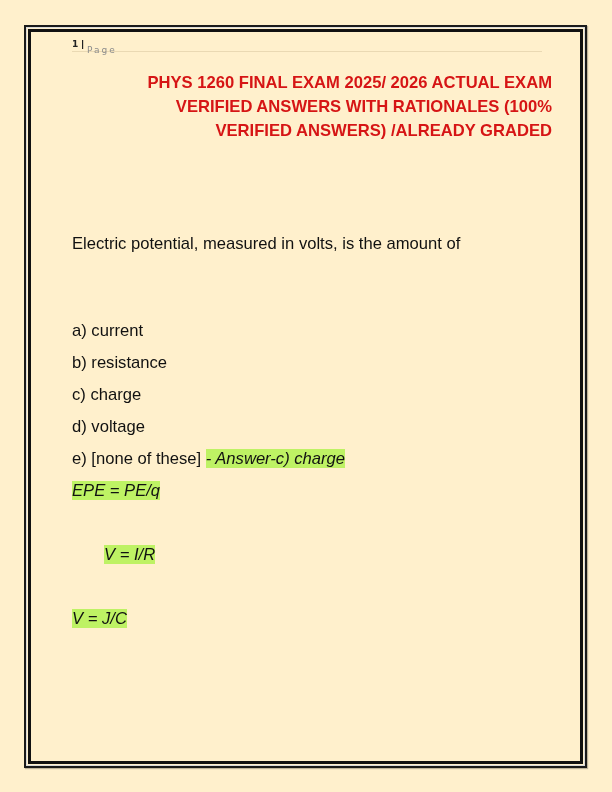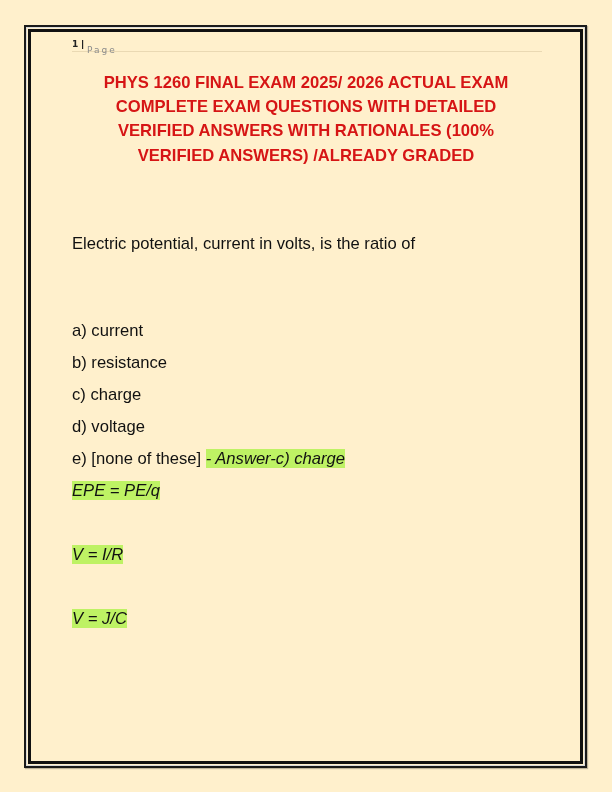--- a/index.html
+++ b/index.html
@@ -38,21 +38,21 @@
     border-bottom: 1px solid #ead9b3;
     display: flex; align-items: center;
   }
   .page-num { font-weight: bold; color: #222; font-family: "DejaVu Sans", sans-serif; font-size: 9px; }
   .page-sep { color: #222; font-weight: bold; margin: 0 3px; }
   .page-word { color: #8c8c8c; letter-spacing: 2px; font-family: "DejaVu Sans", sans-serif; font-size: 9px; margin-top: 13px; }
   .title {
     position: absolute;
     left: 60px; top: 71px;
     width: 492px;
-    text-align: center;
+    text-align: right;
     color: #d61515;
     font-weight: bold;
     font-size: 16.6px;
     line-height: 24.2px;
   }
   .title div { white-space: nowrap; }
   .body-text {
     position: absolute;
     left: 72px;
     color: #111;
@@ -72,39 +72,38 @@
 <div class="frame-inner"></div>
 
 <div class="page-header">
   <span class="page-num">1</span>
   <span class="page-sep">|</span>
   <span class="page-word">Page</span>
 </div>
 
 <div class="title">
   <div>PHYS 1260 FINAL EXAM 2025/ 2026 ACTUAL EXAM</div>
-  <div>COMPLETE EXAM QUESTIONS WITH DETAILED</div>
   <div>VERIFIED ANSWERS WITH RATIONALES (100%</div>
   <div>VERIFIED ANSWERS) /ALREADY GRADED</div>
 </div>
 
 <div class="body-text question">
-  <div>Electric potential, current in volts, is the ratio of</div>
+  <div>Electric potential, measured in volts, is the amount of</div>
 </div>
 
 <div class="body-text opt" style="top:321px;">a) current</div>
 <div class="body-text opt" style="top:353px;">b) resistance</div>
 <div class="body-text opt" style="top:385px;">c) charge</div>
 <div class="body-text opt" style="top:417px;">d) voltage</div>
 <div class="body-text opt" style="top:449px;">
   <span>e) [none of these]</span>
   <span class="hl">- Answer-c) charge</span>
 </div>
 
 <div class="body-text opt" style="top:481px;">
   <span class="hl">EPE = PE/q</span>
 </div>
-<div class="body-text opt" style="top:545px;">
+<div class="body-text opt" style="top:545px;margin-left:32px;">
   <span class="hl">V = I/R</span>
 </div>
 <div class="body-text opt" style="top:609px;text-align:right;">
   <span class="hl">V = J/C</span>
 </div>
 
 </body></html>

